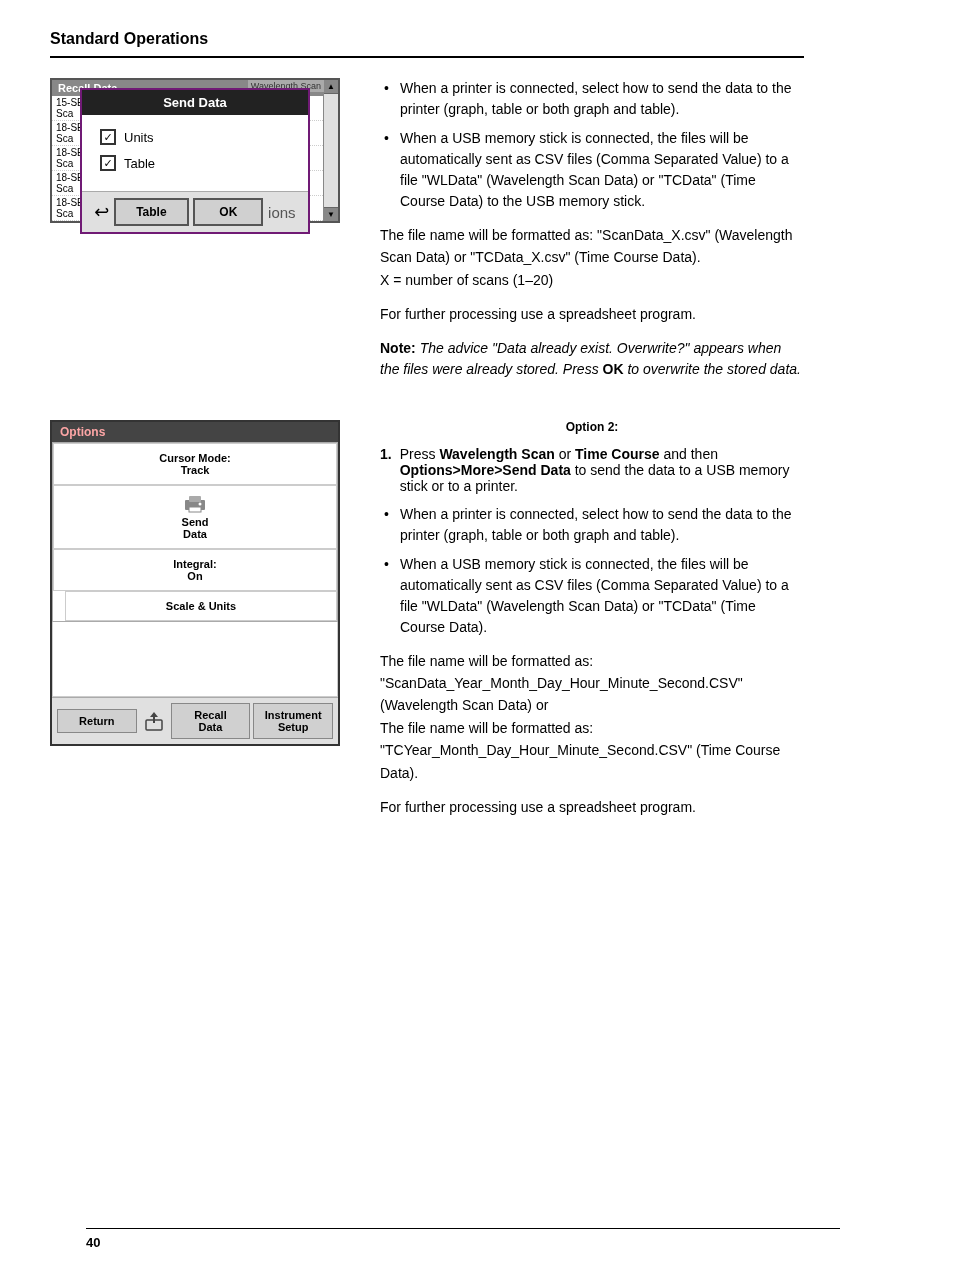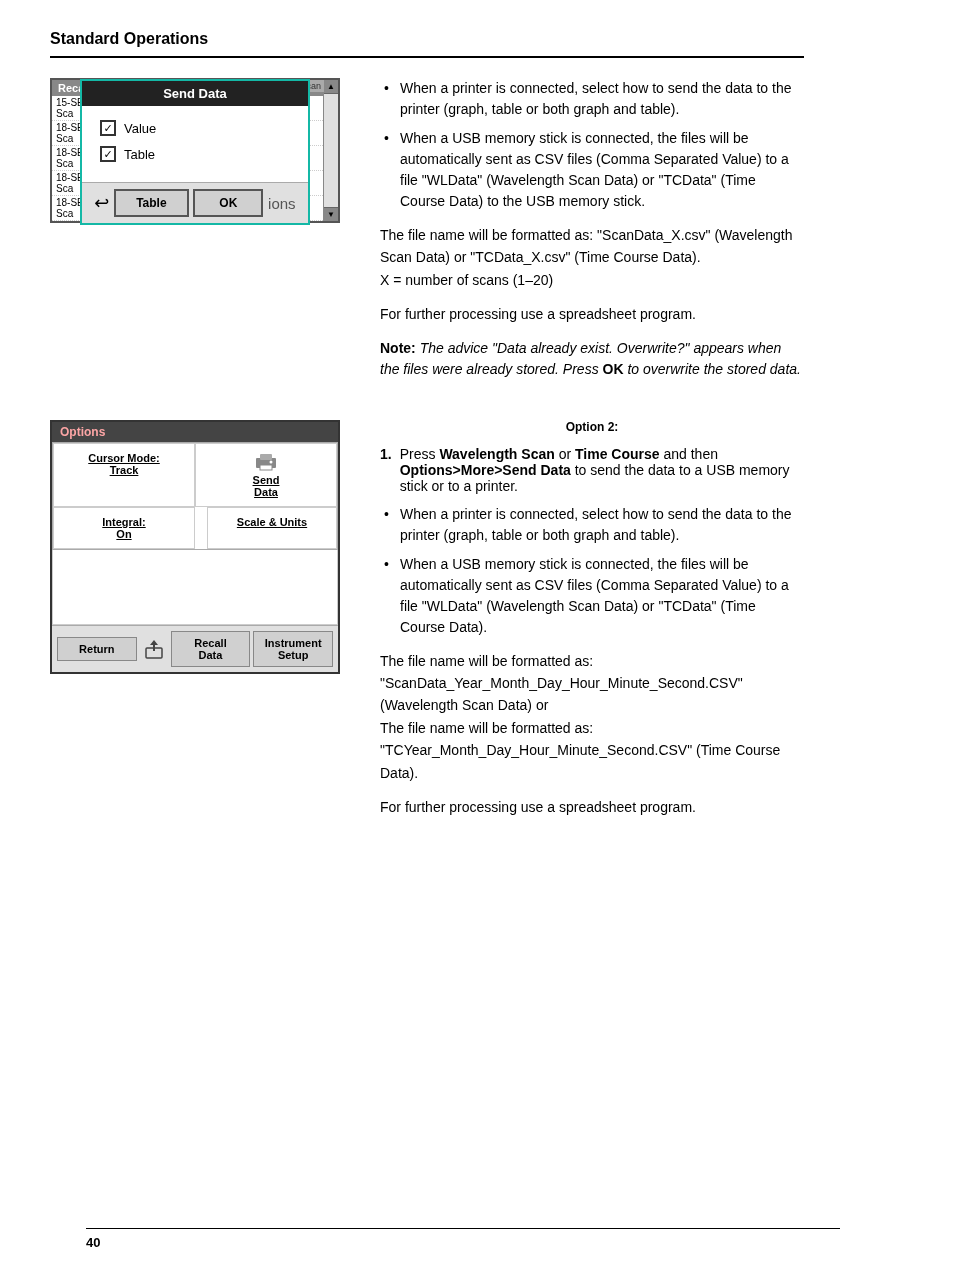--- a/index.html
+++ b/index.html
@@ -176,26 +176,26 @@
             <div style="background:#888; height:14px; display:flex; align-items:center; justify-content:center; font-size:8px; cursor:pointer; border-bottom:1px solid #666;">▲</div>
             <div style="flex:1; background:#e0e0e0;"></div>
             <div style="background:#888; height:14px; display:flex; align-items:center; justify-content:center; font-size:8px; cursor:pointer; border-top:1px solid #666;">▼</div>
           </div>
 
           <div style="position:absolute; top:0; right:14px; background:#aaa; color:#333; font-size:9px; padding:1px 3px; border-bottom:1px solid #888;">
             Wavelength Scan
           </div>
         </div>
 
-        <div style="position:absolute; top:1px; left:30px; z-index:10; width:230px; border:2px solid #14b8a6; background:#e0e0e0;">
+        <div style="position:absolute; top:10px; left:30px; z-index:10; width:230px; border:2px solid #701a75; background:#e0e0e0;">
           <div style="background:#222; color:#fff; text-align:center; padding:5px; font-weight:bold; font-size:13px;">Send Data</div>
           <div style="background:#fff; padding:14px 18px 10px 18px;">
             <div class="checkbox-row">
               <div class="checkbox-box">✓</div>
-              <span>Value</span>
+              <span>Units</span>
             </div>
             <div class="checkbox-row">
               <div class="checkbox-box">✓</div>
               <span>Table</span>
             </div>
           </div>
           <div style="display:flex; justify-content:space-around; padding:6px 10px; background:#e0e0e0; border-top:1px solid #aaa; align-items:center;">
             <span style="font-size:18px; cursor:pointer;">↩</span>
             <div class="ui-button">Table</div>
             <div class="ui-button">OK</div>
@@ -223,21 +223,21 @@
     </div>
   </div>
 
   <div class="content-row">
 
     <div class="left-panel">
       <div class="options-dialog">
         <div class="options-titlebar">Options</div>
 
         <div style="background:#fff;">
-          <div style="display:grid; grid-template-columns:1fr 1fr; border:1px solid #aaa;text-decoration:underline;">
+          <div style="display:grid; grid-template-columns:1fr; border:1px solid #aaa;">
 
             <div style="padding:8px 6px; border:1px solid #ccc; text-align:center; font-size:11px; font-weight:bold;">
               <span>Cursor Mode:<br>Track</span>
             </div>
             <div style="padding:8px 6px; border:1px solid #ccc; text-align:center; font-size:11px; font-weight:bold; display:flex; flex-direction:column; align-items:center; justify-content:center; gap:2px;">
 
               <svg width="24" height="20">
                 <rect x="2" y="6" width="20" height="10" fill="#888" rx="1"></rect>
                 <rect x="6" y="2" width="12" height="6" fill="#aaa" rx="1"></rect>
                 <rect x="6" y="13" width="12" height="5" fill="#fff" stroke="#888" stroke-width="1"></rect>

